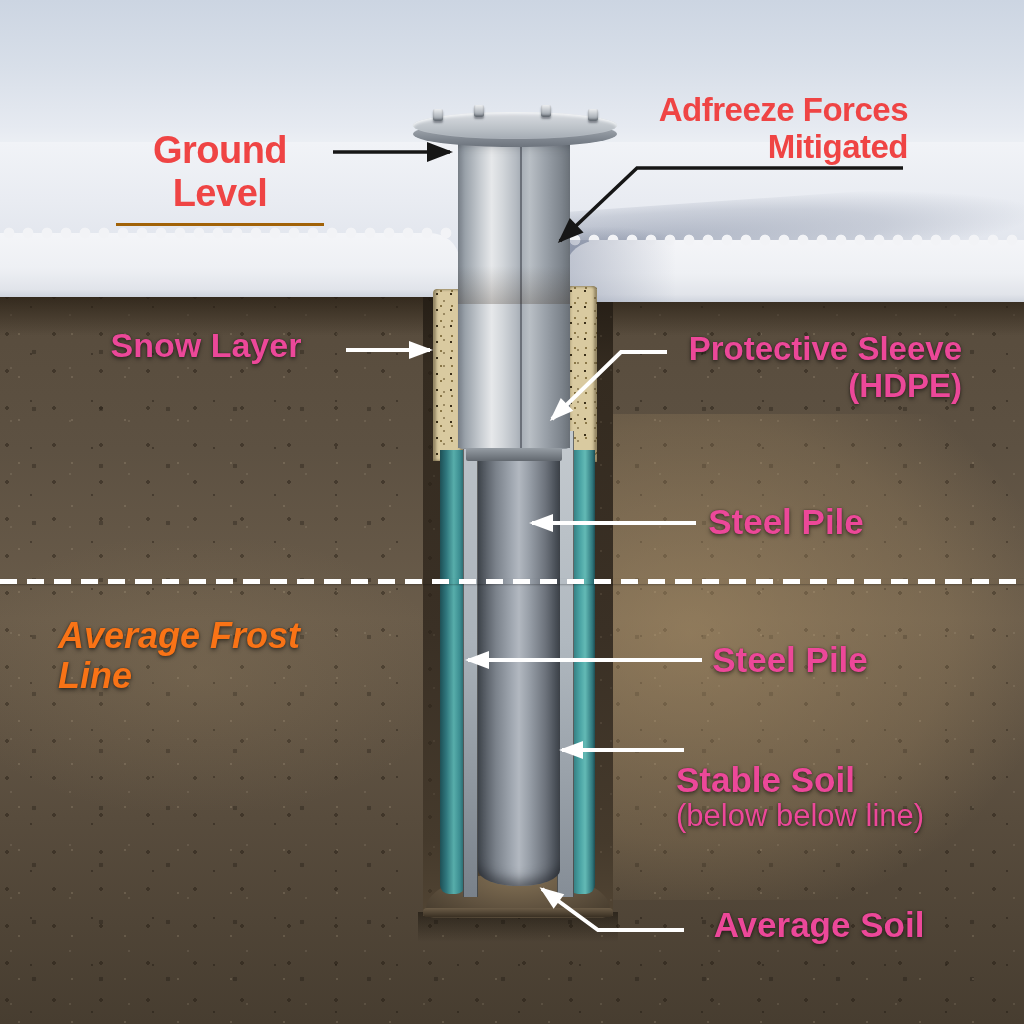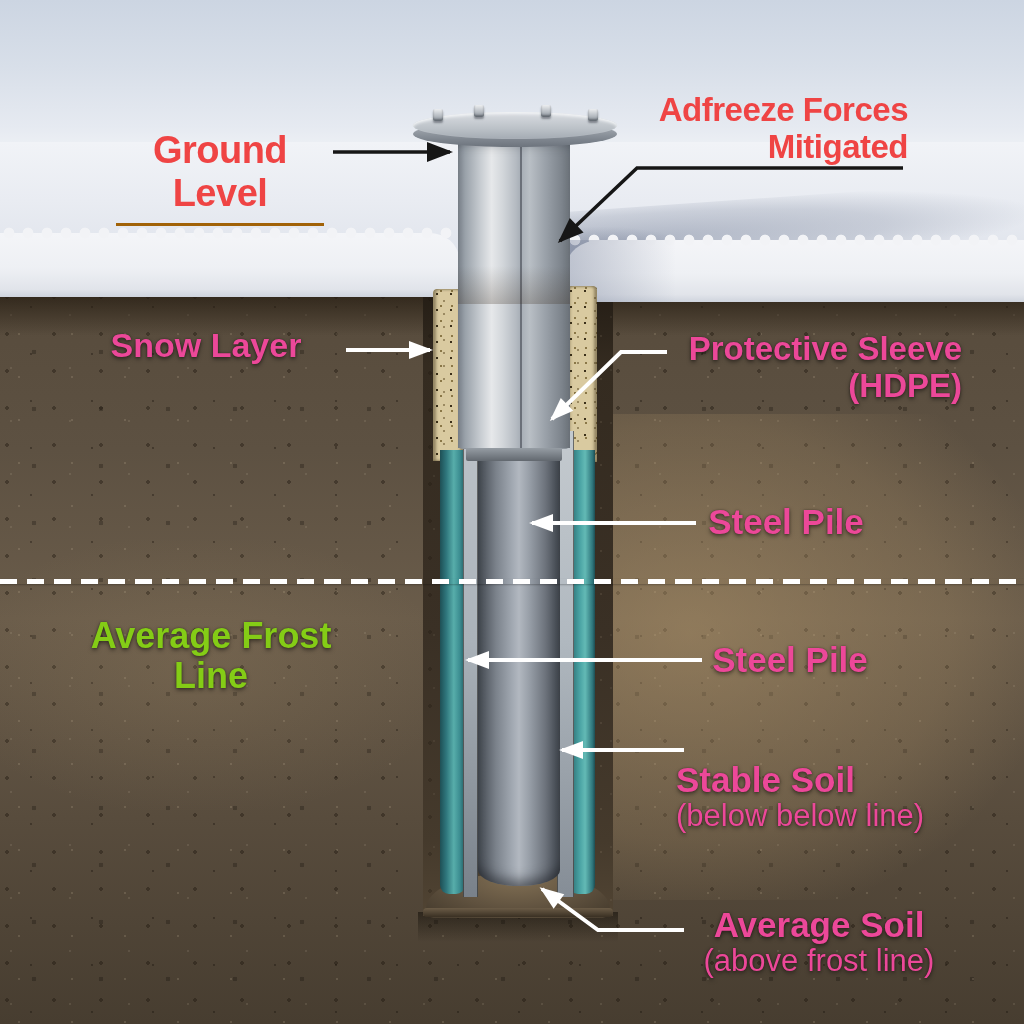--- a/index.html
+++ b/index.html
@@ -130,21 +130,21 @@
   .lbl-dark{color:#ef4444;font-weight:600;letter-spacing:-0.5px;}
   .lbl-light{color:#ec4899;font-weight:700;
        text-shadow:0 2px 4px rgba(0,0,0,.5),0 0 2px rgba(0,0,0,.35);}
   .lbl-sub{display:block;font-weight:400;font-size:31px;}
   .lbl-ground{left:116px;top:129px;width:208px;text-align:center;font-size:38px;
        border-bottom:3px solid #a16207;padding-bottom:9px;}
   .lbl-adfreeze{left:628px;top:92px;width:280px;text-align:right;font-size:33px;}
   .lbl-snow{left:86px;top:326px;width:240px;text-align:center;font-size:34px;}
   .lbl-sleeve{left:676px;top:331px;width:286px;text-align:right;font-size:33px;}
   .lbl-pile1{left:702px;top:502px;width:168px;text-align:center;font-size:35px;}
-  .lbl-frost{left:58px;top:616px;width:306px;text-align:center;font-size:36px;color:#84cc16;}
+  .lbl-frost{left:58px;top:616px;width:306px;text-align:left;font-size:36px;color:#f97316;font-style:italic;}
   .lbl-pile2{left:706px;top:640px;width:168px;text-align:center;font-size:35px;}
   .lbl-stable{left:676px;top:712px;width:286px;text-align:left;font-size:35px;margin-top:48px;}
   .lbl-thawed{left:676px;top:905px;width:286px;text-align:center;font-size:35px;}
 </style>
 </head>
 <body>
 
 <div class="scene">
 
   <div class="abs sky"></div>
@@ -227,16 +227,15 @@
 
   <div class="lbl lbl-light lbl-pile2">Steel Pile</div>
 
   <div class="lbl lbl-light lbl-stable">
     <span>Stable Soil</span>
     <span class="lbl-sub">(below below line)</span>
   </div>
 
   <div class="lbl lbl-light lbl-thawed">
     <span>Average Soil</span>
-    <span class="lbl-sub">(above frost line)</span>
   </div>
 
 </div>
 
 </body></html>

